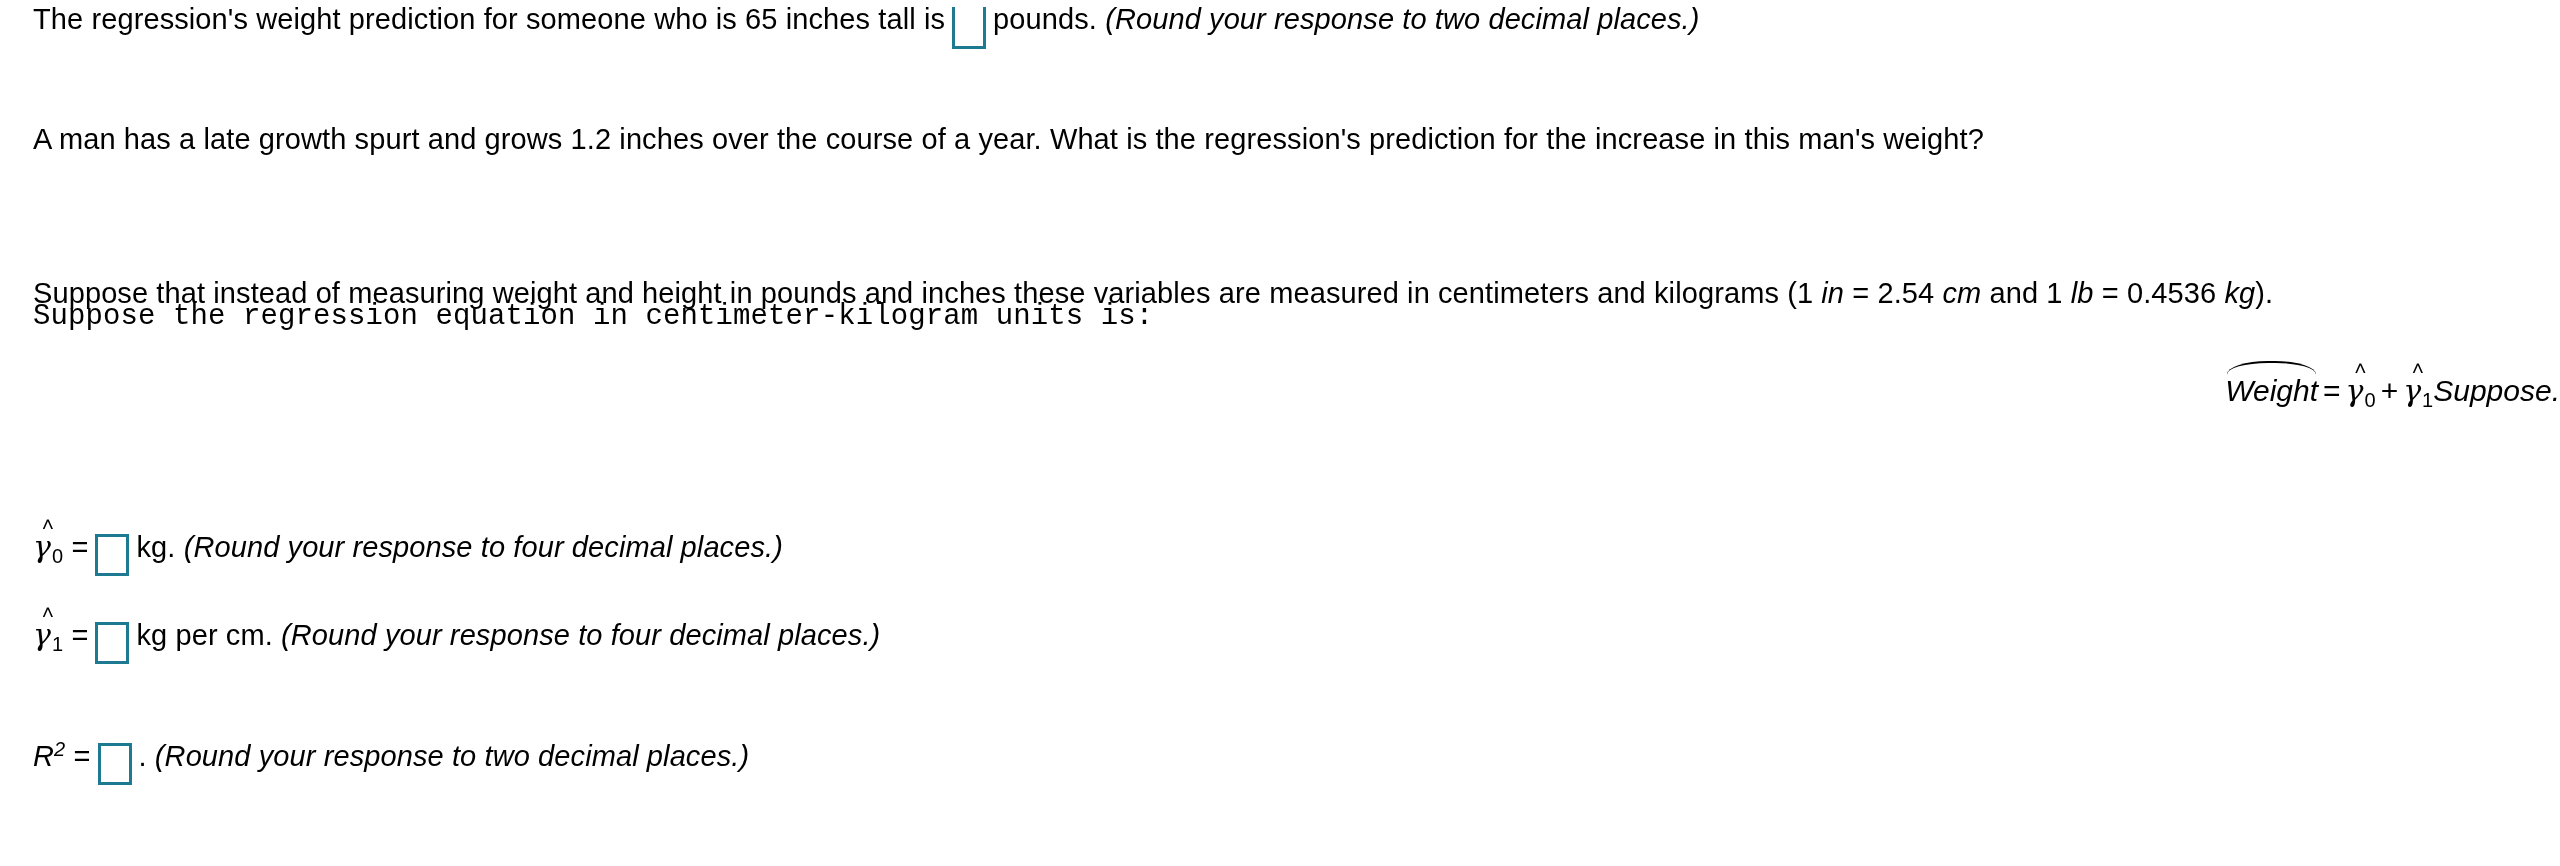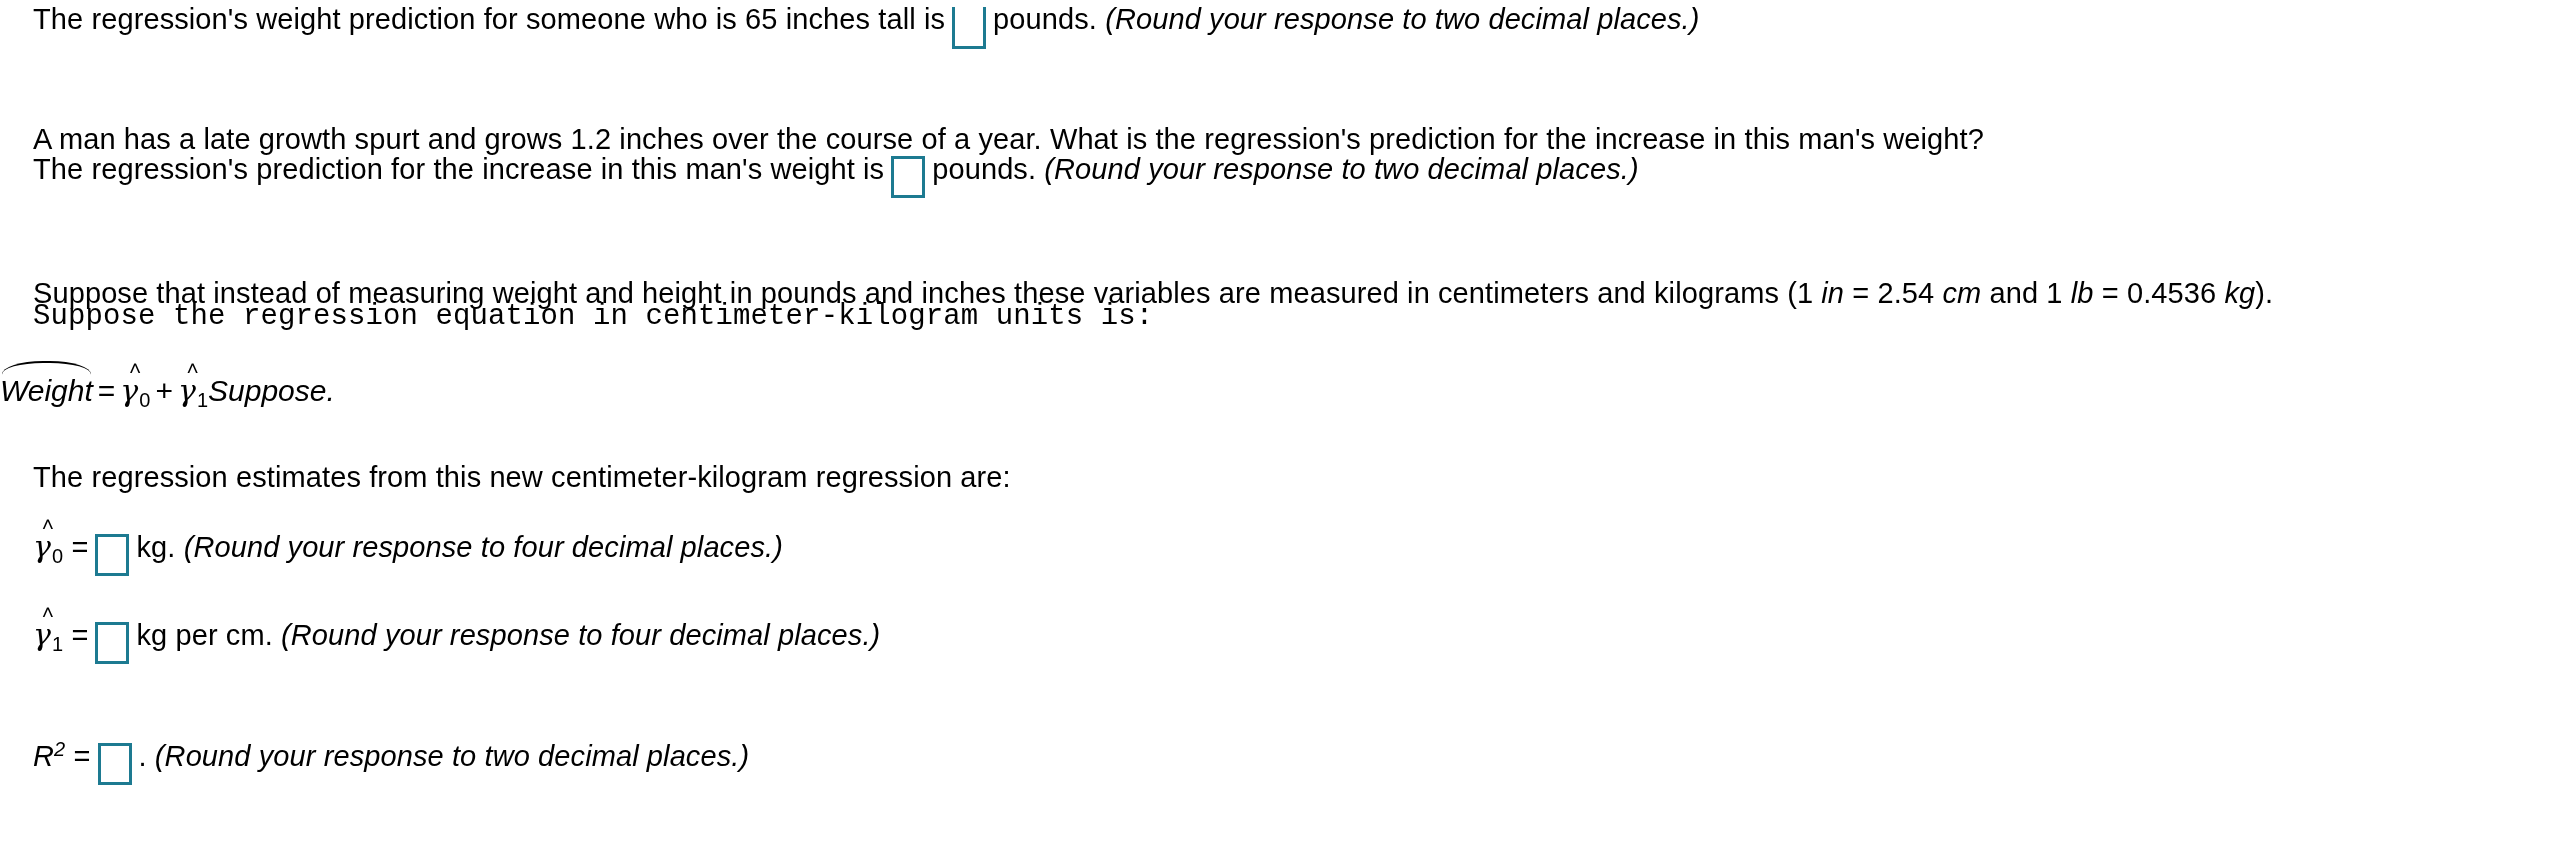--- a/index.html
+++ b/index.html
@@ -88,21 +88,21 @@
     font-family: "Liberation Sans", sans-serif;
     vertical-align: -6px;
     margin-left: 1px;
   }
 
   
   .equation {
     position: absolute;
     left: 0;
     width: 2560px;
-    text-align: left;
+    text-align: right;
     font-size: 30px;
     line-height: 34px;
     white-space: nowrap;
   }
   .eq-inner {
     display: inline-block;
     font-style: italic;
   }
   .wh {
     display: inline-block;
@@ -141,46 +141,40 @@
 <div class="page">
 
   <div class="q-line" style="top:2px;">
     <span>The regression's weight prediction for someone who is 65 inches tall is</span><input class="ansbox clipped-top" type="text" placeholder="" style=""><span>pounds.</span> <span class="ital">(Round your response to two decimal places.)</span>
   </div>
 
   <div class="q-line" style="top:78px;margin-top:44px;">
     <span>A man has a late growth spurt and grows 1.2 inches over the course of a year. What is the regression's prediction for the increase in this man's weight?</span>
   </div>
 
-  <div class="q-line" style="top:152px;">
-    <span>The regression's prediction for the increase in this man's weight is</span><input class="ansbox" type="text" placeholder="" style=""><span>pounds.</span> <span class="ital">(Round your response to two decimal places.)</span>
-  </div>
 
   <div class="q-line" style="top:228px;margin-top:48px;">
     <span>Suppose that instead of measuring weight and height in pounds and inches these variables are measured in centimeters and kilograms (1</span>
     <span class="ital">in</span>
     <span>= 2.54</span>
     <span class="ital">cm</span>
     <span>and 1</span>
     <span class="ital">lb</span>
     <span>= 0.4536</span>
     <span class="ital">kg</span><span>).</span>
   </div>
 
   <div class="q-line" style="top:300px;font-family:Liberation Mono, monospace;">
     <span>Suppose the regression equation in centimeter-kilogram units is:</span>
   </div>
 
   <div class="equation" style="top:372px;">
     <span class="eq-inner"><span class="wh"><span class="widehat"></span><span>Weight</span></span><span class="eq-op">=</span><span class="gam"><span class="hat">˄</span><span>γ</span><span class="sub">0</span></span><span class="eq-op">+</span><span class="gam"><span class="hat">˄</span><span>γ</span><span class="sub">1</span></span><span>Suppose.</span></span>
   </div>
 
-  <div class="q-line" style="top:460px;">
-    <span>The regression estimates from this new centimeter-kilogram regression are:</span>
-  </div>
 
   <div class="q-line" style="top:530px;">
     <span class="gam"><span class="hat">˄</span><span>γ</span><span class="sub">0</span></span>
     <span>=</span><input class="ansbox" type="text" placeholder="" style=""><span>kg.</span> <span class="ital">(Round your response to four decimal places.)</span>
   </div>
 
   <div class="q-line" style="top:618px;">
     <span class="gam"><span class="hat">˄</span><span>γ</span><span class="sub">1</span></span>
     <span>=</span><input class="ansbox" type="text" placeholder="" style=""><span>kg per cm.</span> <span class="ital">(Round your response to four decimal places.)</span>
   </div>

